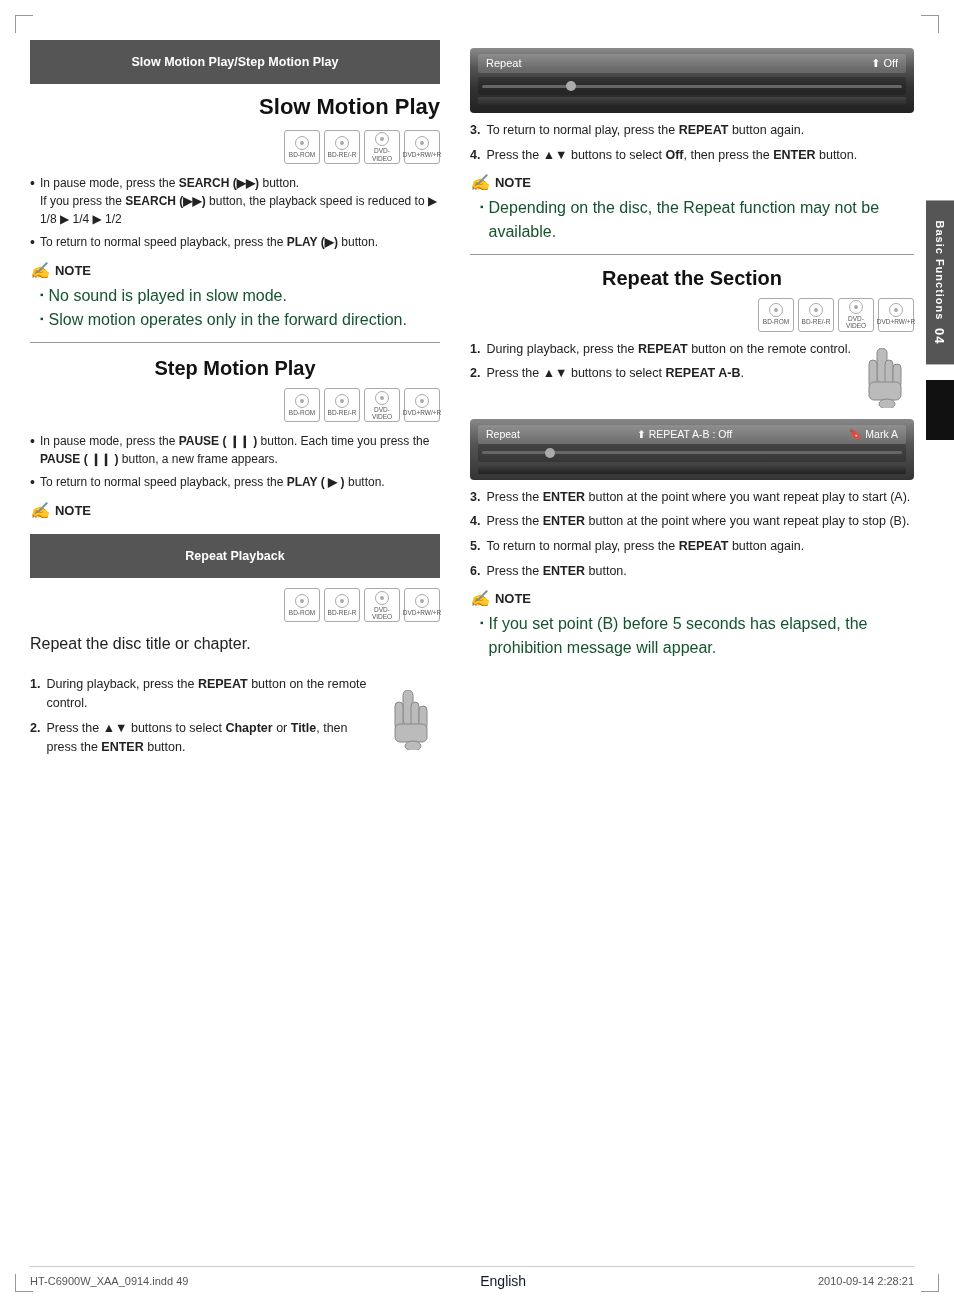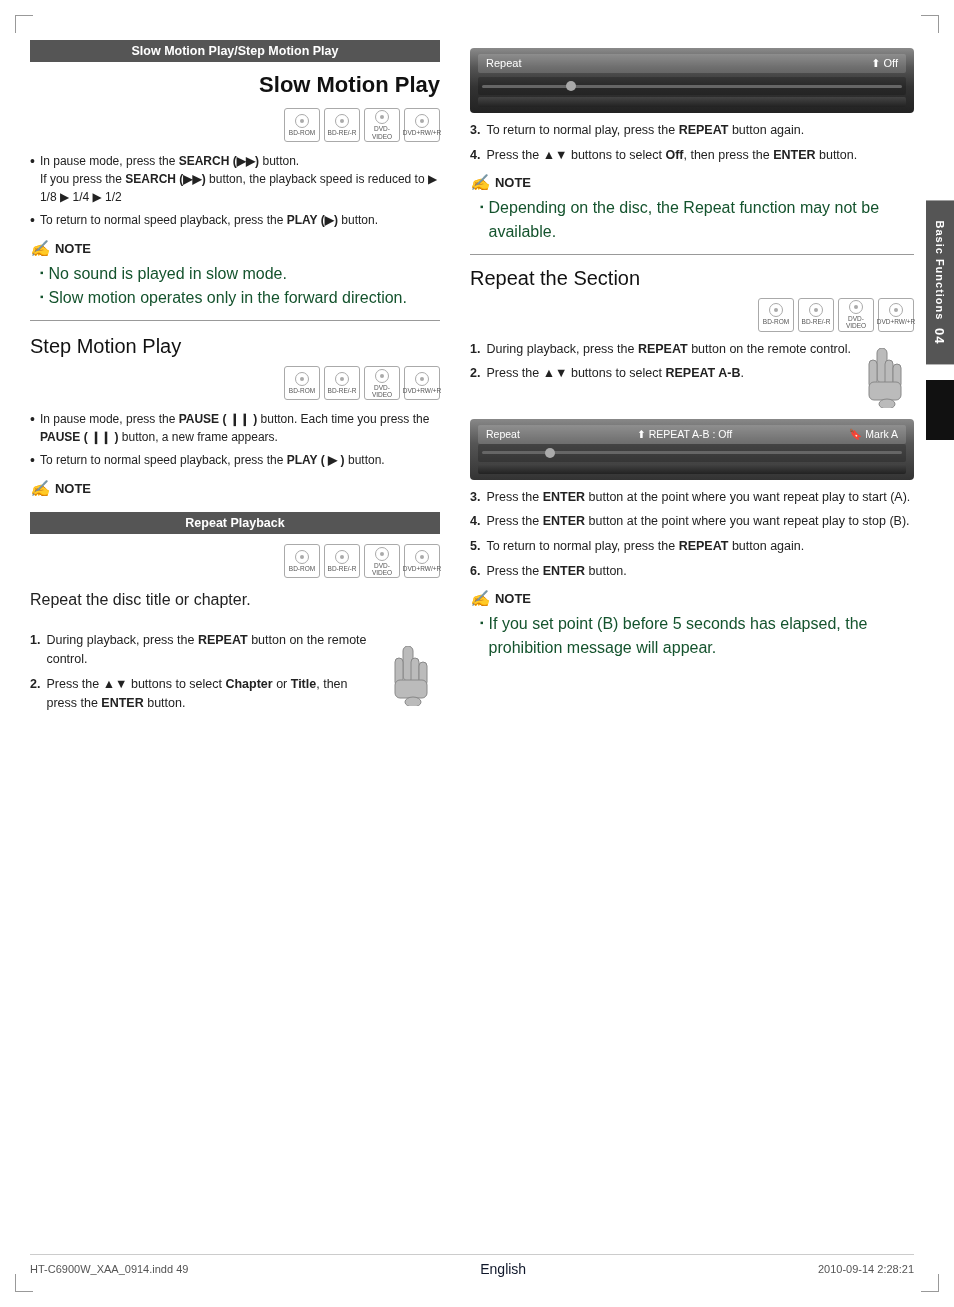--- a/index.html
+++ b/index.html
@@ -99,39 +99,40 @@
       padding-left: 10px;
     }
 
     
     .section-banner {
       background: #555;
       color: #fff;
       font-size: 12.5px;
       font-weight: bold;
       text-align: center;
-      padding: 4px 10px;
+      padding: 15px 10px;
       margin-bottom: 10px;
     }
 
     .section-title {
       font-size: 22px;
       font-weight: bold;
       margin-bottom: 10px;
       margin-top: 4px;
       color: #111;
       text-align: right;
     }
 
     .section-title-sm {
       font-size: 20px;
-      font-weight: normal;
+      font-weight: bold;
       margin-bottom: 8px;
       margin-top: 12px;
       color: #111;
+      text-align: center;
     }
 
     
     .disc-icons {
       display: flex;
       gap: 4px;
       margin-bottom: 10px;
       justify-content: flex-end;
     }
 
@@ -320,21 +321,21 @@
     
     .text-block {
       font-size: 16px;
       line-height: 1.5;
       margin-bottom: 19px;
     }
 
     
     .footer {
       position: absolute;
-      bottom: 30px;
+      bottom: 18px;
       left: 30px;
       right: 40px;
       display: flex;
       justify-content: space-between;
       align-items: center;
       border-top: 1px solid #ccc;
       padding-top: 6px;
       font-size: 11px;
       color: #555;
     }

